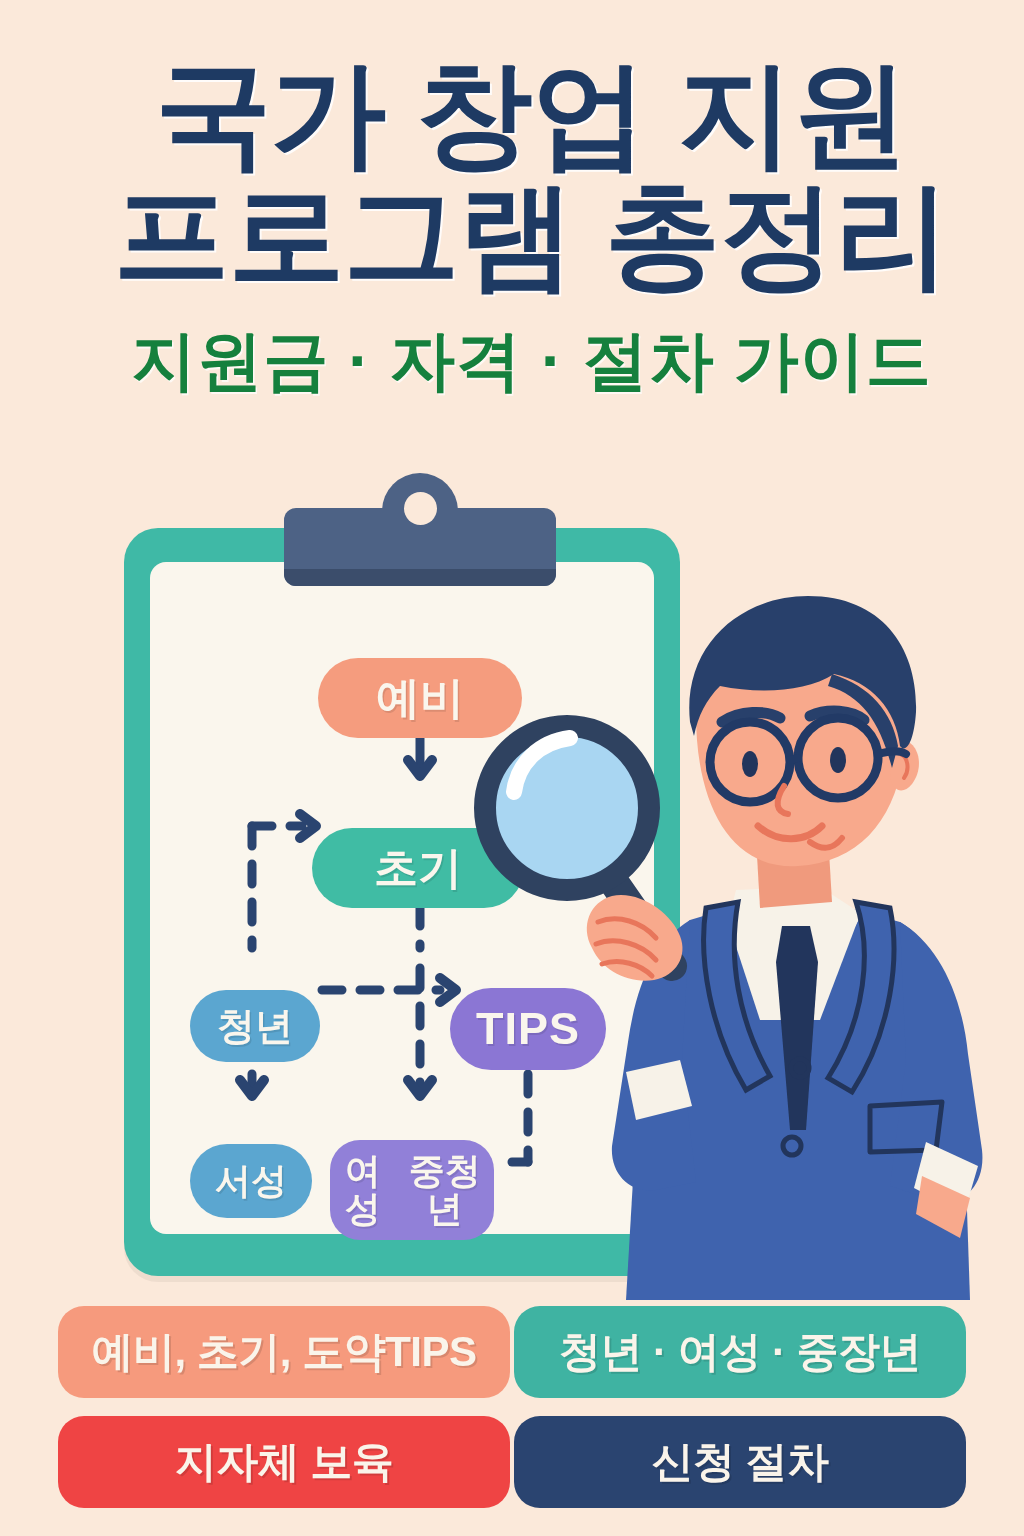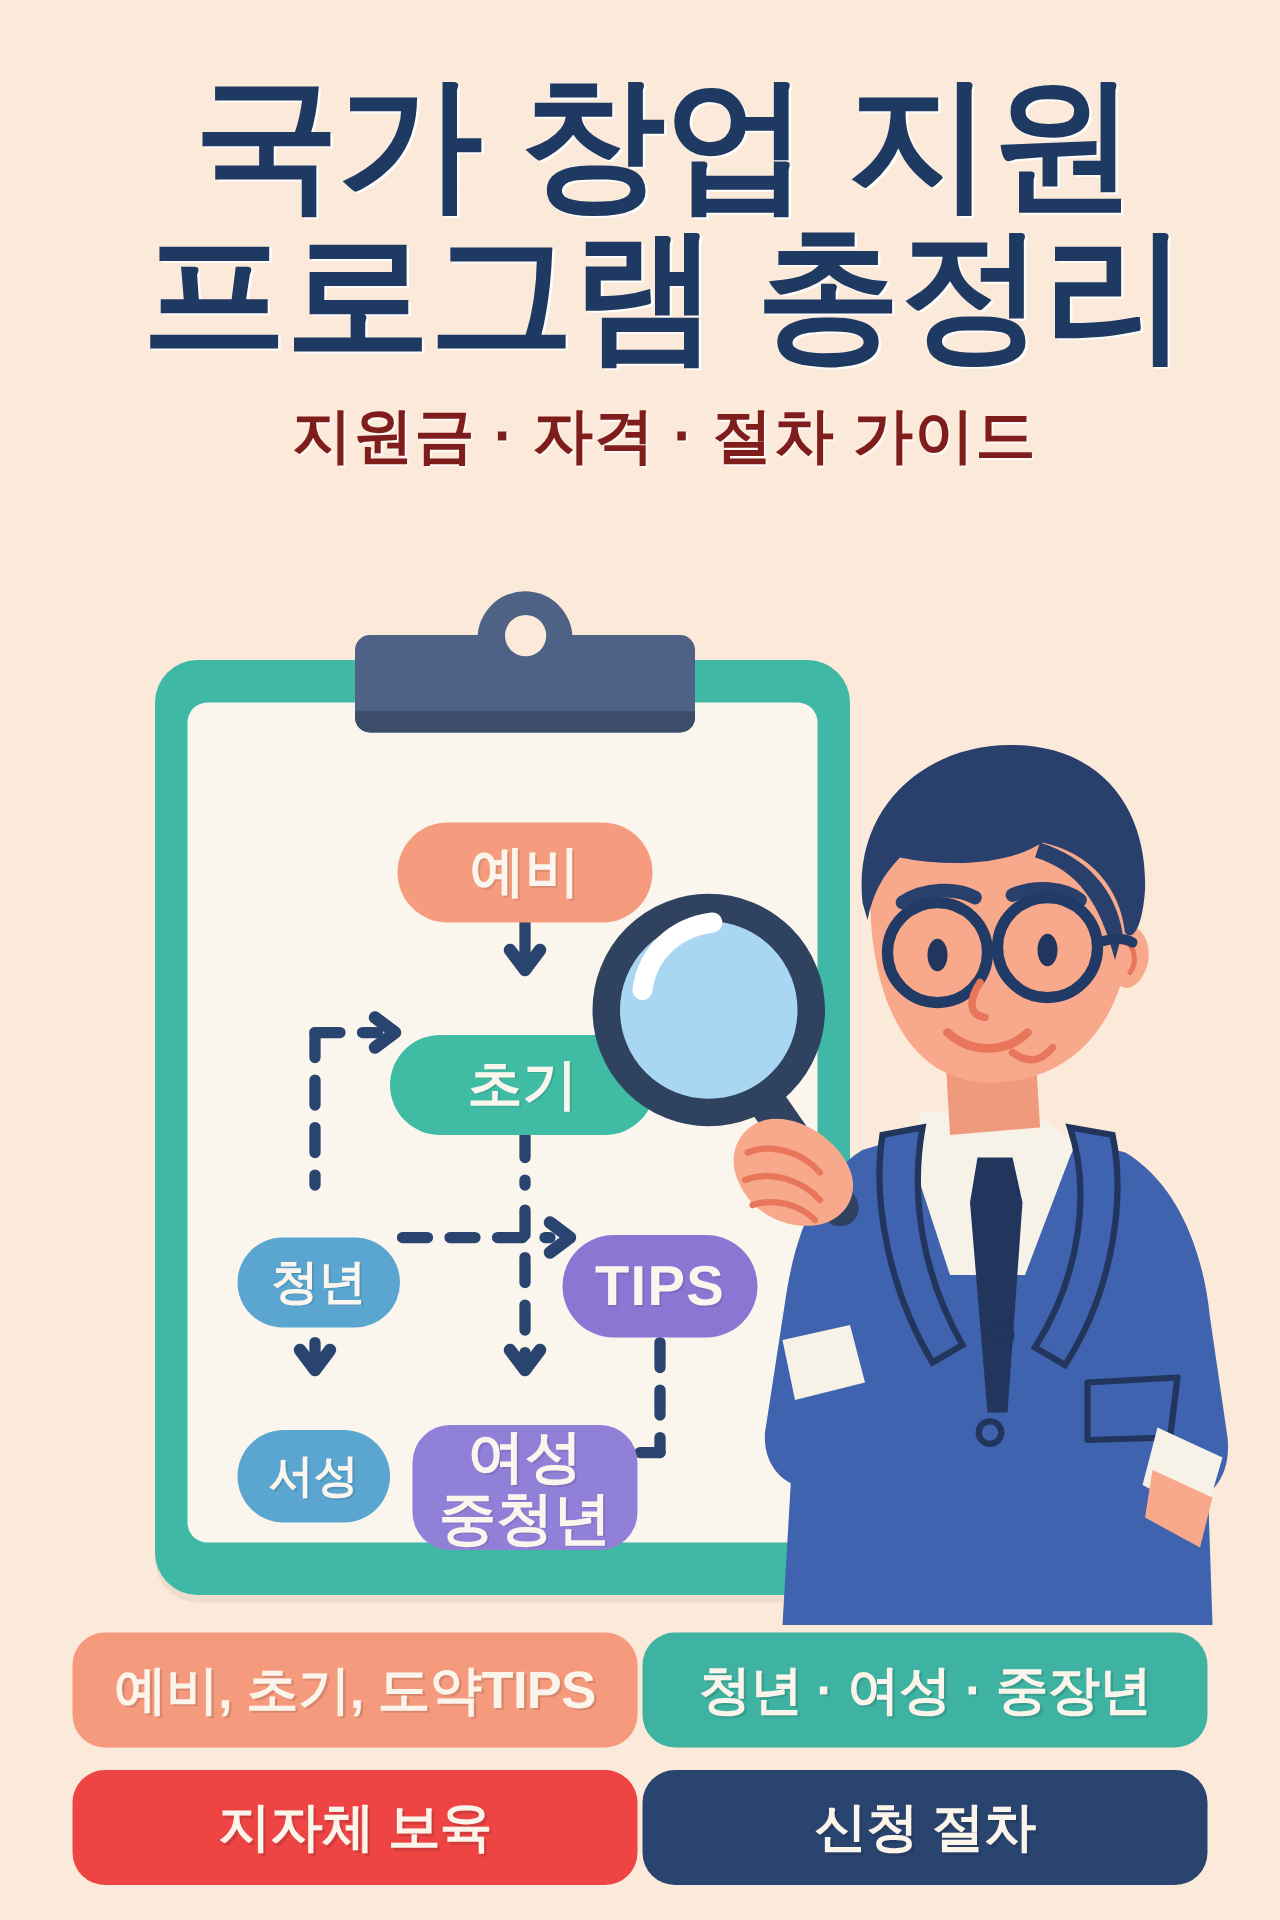--- a/index.html
+++ b/index.html
@@ -38,23 +38,23 @@
   .title-line {
     font-size: 116px;
     line-height: 1.04;
     font-weight: 900;
     color: #1E3A63;
     letter-spacing: -1px;
     text-shadow: 2px 2px 0 rgba(255,255,255,0.85);
   }
   .subtitle {
     margin-top: 22px;
-    font-size: 48px;
+    font-size: 65px;
     font-weight: 700;
-    color: #7f1d1d;
+    color: #15803d;
     letter-spacing: 1px;
     text-shadow: 1.5px 1.5px 0 rgba(255,255,255,0.7);
   }
 
   
   #clipboard {
     position: absolute;
     left: 124px;
     top: 528px;
     width: 556px;
@@ -129,23 +129,23 @@
              background: #F59C7E; border-radius: 42px; font-size: 44px; }
   .n-chogi { left: 312px; top: 788px; width: 212px; height: 80px;
              background: #40BCA4; border-radius: 42px; font-size: 44px; }
   .n-cheongnyeon { left: 190px; top: 950px; width: 130px; height: 72px;
              background: #5BA6D0; border-radius: 42px; font-size: 38px; }
   .n-tips  { left: 450px; top: 948px; width: 156px; height: 82px;
              background: #8B76D4; border-radius: 42px; font-size: 45px;
              letter-spacing: 1px; }
   .n-seoseong { left: 190px; top: 1104px; width: 122px; height: 74px;
              background: #5BA6D0; border-radius: 40px; font-size: 36px; }
-  .n-yeoseong { left: 330px; top: 1100px; width: 180px; height: 100px;
-             background: #9180D8; border-radius: 30px; font-size: 46px;
-             flex-direction: column; }
+  .n-yeoseong { left: 330px; top: 1100px; width: 164px; height: 100px;
+             background: #9180D8; border-radius: 30px; font-size: 36px;
+             flex-direction: row; }
   .n-yeoseong span { display: block; }
 
   
   #connectors {
     position: absolute;
     left: 124px;
     top: 528px;
     width: 556px;
     height: 748px;
     z-index: 3;

